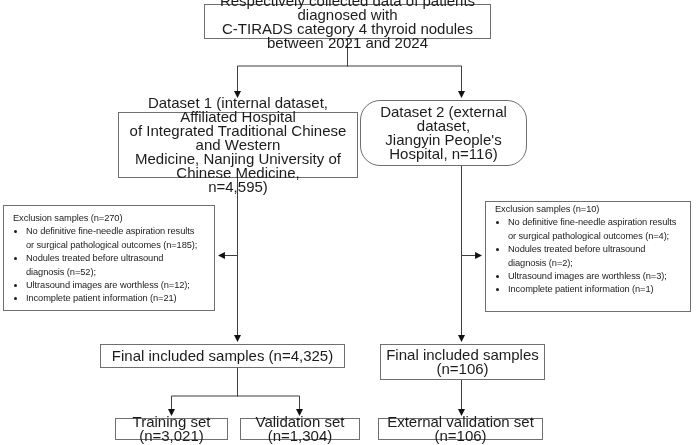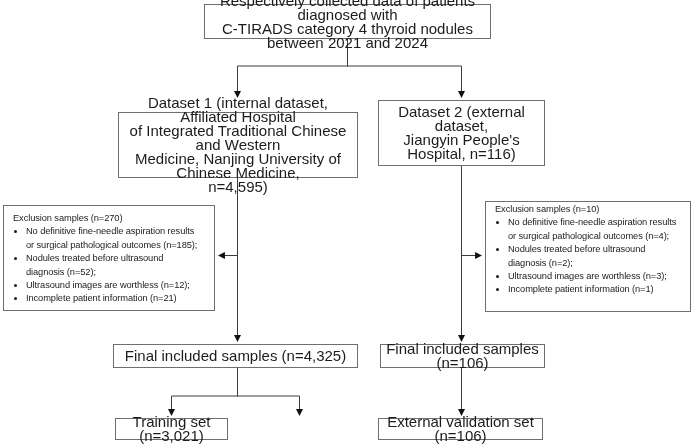--- a/index.html
+++ b/index.html
@@ -89,21 +89,21 @@
 C-TIRADS category 4 thyroid nodules between 2021 and 2024</span>
   </div>
 
   <div class="box" style="left:118px; top:112px; width:240px; height:66px;">
     <span>Dataset 1 (internal dataset, Affiliated Hospital
 of Integrated Traditional Chinese and Western
 Medicine, Nanjing University of Chinese Medicine,
 n=4,595)</span>
   </div>
 
-  <div class="box" style="left:378px; top:100px; width:167px; height:66px;">
+  <div class="box" style="left:360px; top:100px; width:167px; height:66px;border-radius:20px;">
     <span>Dataset 2 (external dataset,
 Jiangyin People's Hospital, n=116)</span>
   </div>
 
   <div class="box excl" style="left:3px; top:205px; width:212px; min-height:105px; height:auto;">
     <span class="excl-title">Exclusion samples (n=270)</span>
     <ul>
       <li>No definitive fine-needle aspiration results
 or surgical pathological outcomes (n=185);</li>
       <li>Nodules treated before ultrasound
@@ -118,30 +118,33 @@
     <ul>
       <li>No definitive fine-needle aspiration results
 or surgical pathological outcomes (n=4);</li>
       <li>Nodules treated before ultrasound
 diagnosis (n=2);</li>
       <li>Ultrasound images are worthless (n=3);</li>
       <li>Incomplete patient information (n=1)</li>
     </ul>
   </div>
 
-  <div class="box" style="left:113px; top:344px; width:245px; height:24px;">
+  <div class="box" style="left:100px; top:344px; width:245px; height:24px;">
     <span>Final included samples (n=4,325)</span>
   </div>
 
-  <div class="box" style="left:380px; top:344px; width:165px; height:24px;">
+  <div class="box" style="left:380px; top:344px; width:165px; height:36px;">
     <span>Final included samples (n=106)</span>
   </div>
 
   <div class="box" style="left:115px; top:418px; width:113px; height:22px;">
     <span>Training set (n=3,021)</span>
   </div>
 
+  <div class="box" style="left:240px; top:418px; width:120px; height:22px;">
+    <span>Validation set (n=1,304)</span>
+  </div>
 
   <div class="box" style="left:378px; top:418px; width:165px; height:22px;">
     <span>External validation set (n=106)</span>
   </div>
 
 </div>
 
 </body></html>

